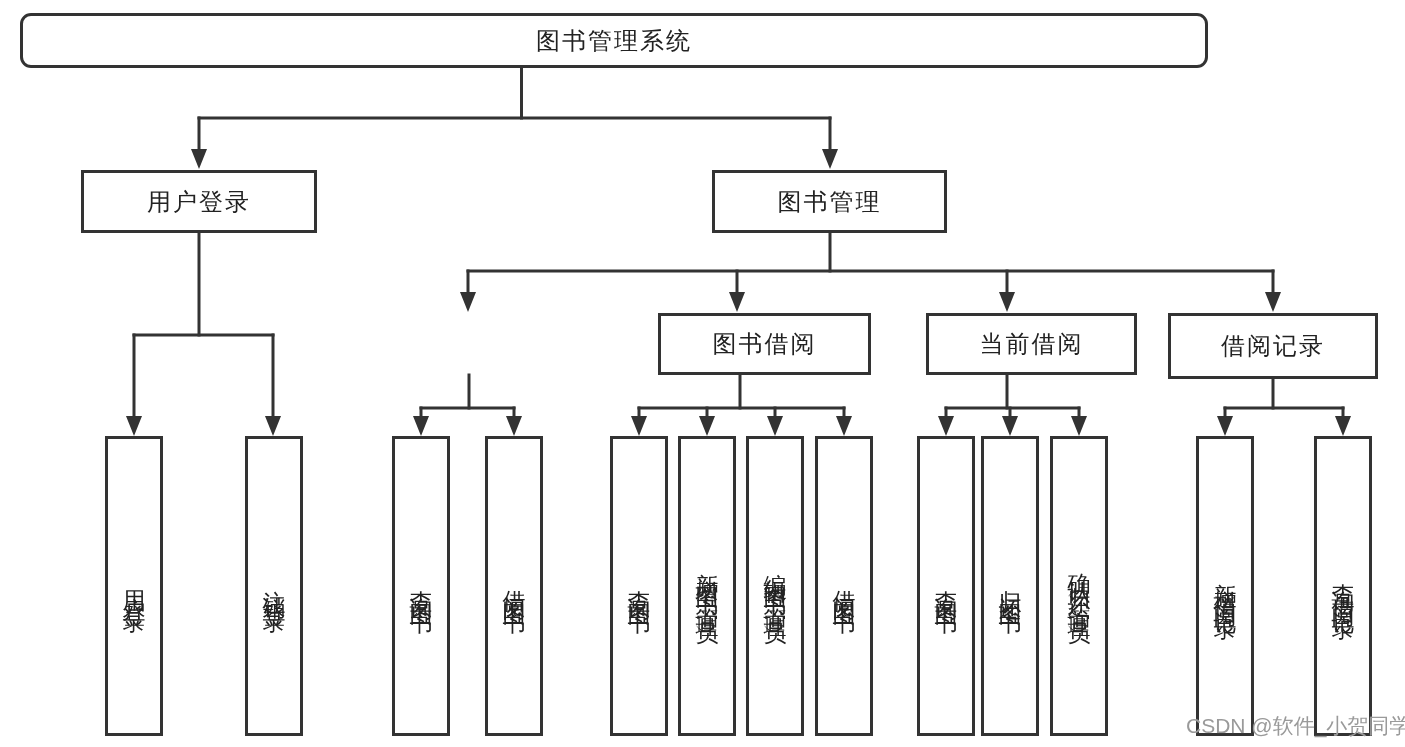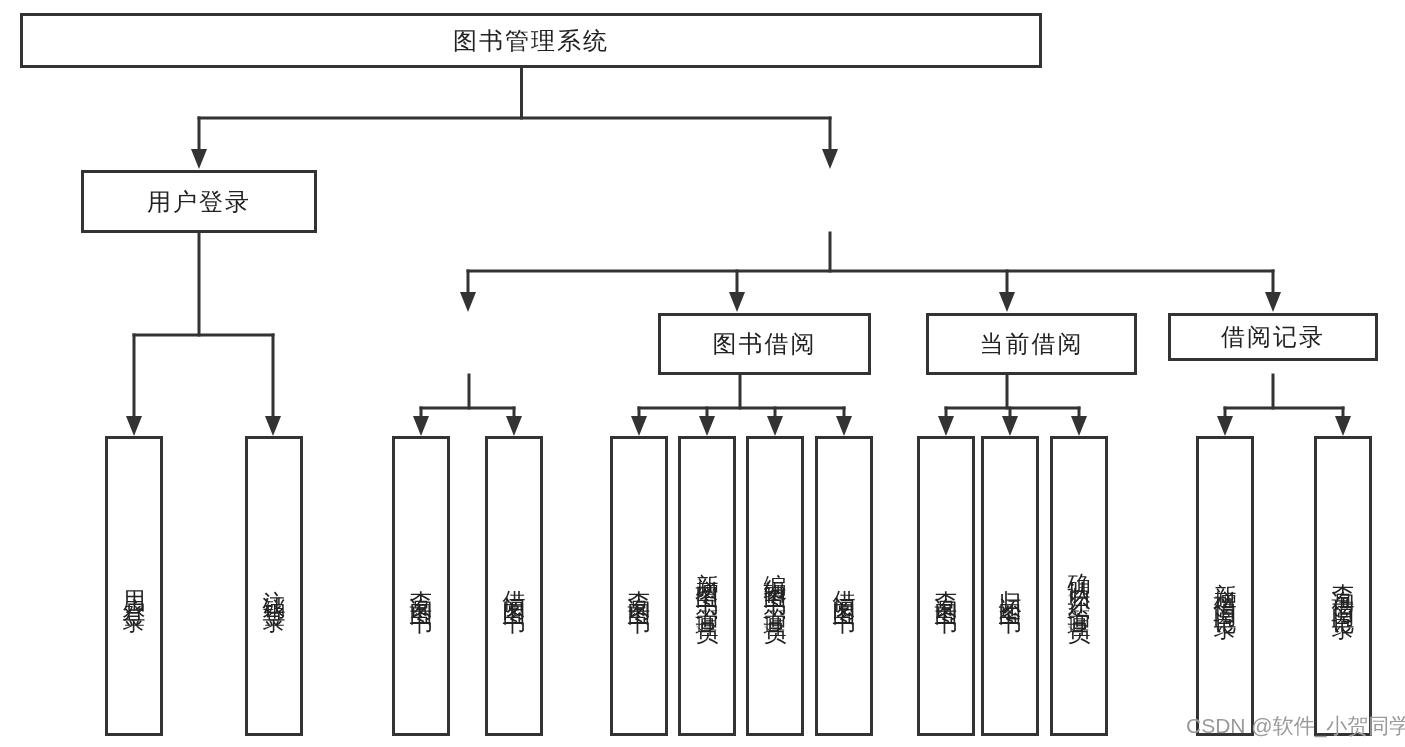--- a/index.html
+++ b/index.html
@@ -94,42 +94,45 @@
     <path d="M946 408 V416" marker-end="url(#ah)"></path>
     <path d="M1010 408 V416" marker-end="url(#ah)"></path>
     <path d="M1079 408 V416" marker-end="url(#ah)"></path>
 
     <path d="M1273 375 V408"></path>
     <path d="M1225 408 H1343"></path>
     <path d="M1225 408 V416" marker-end="url(#ah)"></path>
     <path d="M1343 408 V416" marker-end="url(#ah)"></path>
   </svg>
 
-  <div class="node hnode" style="left:20px;top:13px;width:1022px;height:55px;">
+  <div class="node hnode" style="left:20px;top:13px;width:1188px;height:55px;border-radius:11px;">
     <span class="lbl">图书管理系统</span>
   </div>
 
   <div class="node hnode" style="left:81px;top:170px;width:236px;height:63px;">
     <span class="lbl">用户登录</span>
+  </div>
+  <div class="node hnode" style="left:712px;top:170px;width:235px;height:63px;">
+    <span class="lbl">图书管理</span>
   </div>
 
   <div class="node vnode" style="left:105px;">
     <span class="lbl">用户登录</span>
   </div>
   <div class="node vnode" style="left:245px;">
     <span class="lbl">注销登录</span>
   </div>
 
   <div class="node hnode" style="left:658px;top:313px;width:213px;height:62px;">
     <span class="lbl">图书借阅</span>
   </div>
   <div class="node hnode" style="left:902px;top:313px;width:211px;height:62px;margin-left:24px;">
     <span class="lbl">当前借阅</span>
   </div>
-  <div class="node hnode" style="left:1168px;top:313px;width:210px;height:48px;">
+  <div class="node hnode" style="left:1168px;top:313px;width:210px;height:66px;">
     <span class="lbl">借阅记录</span>
   </div>
 
   <div class="node vnode" style="left:392px;">
     <span class="lbl">查询图书</span>
   </div>
   <div class="node vnode" style="left:485px;">
     <span class="lbl">借阅图书</span>
   </div>
 

